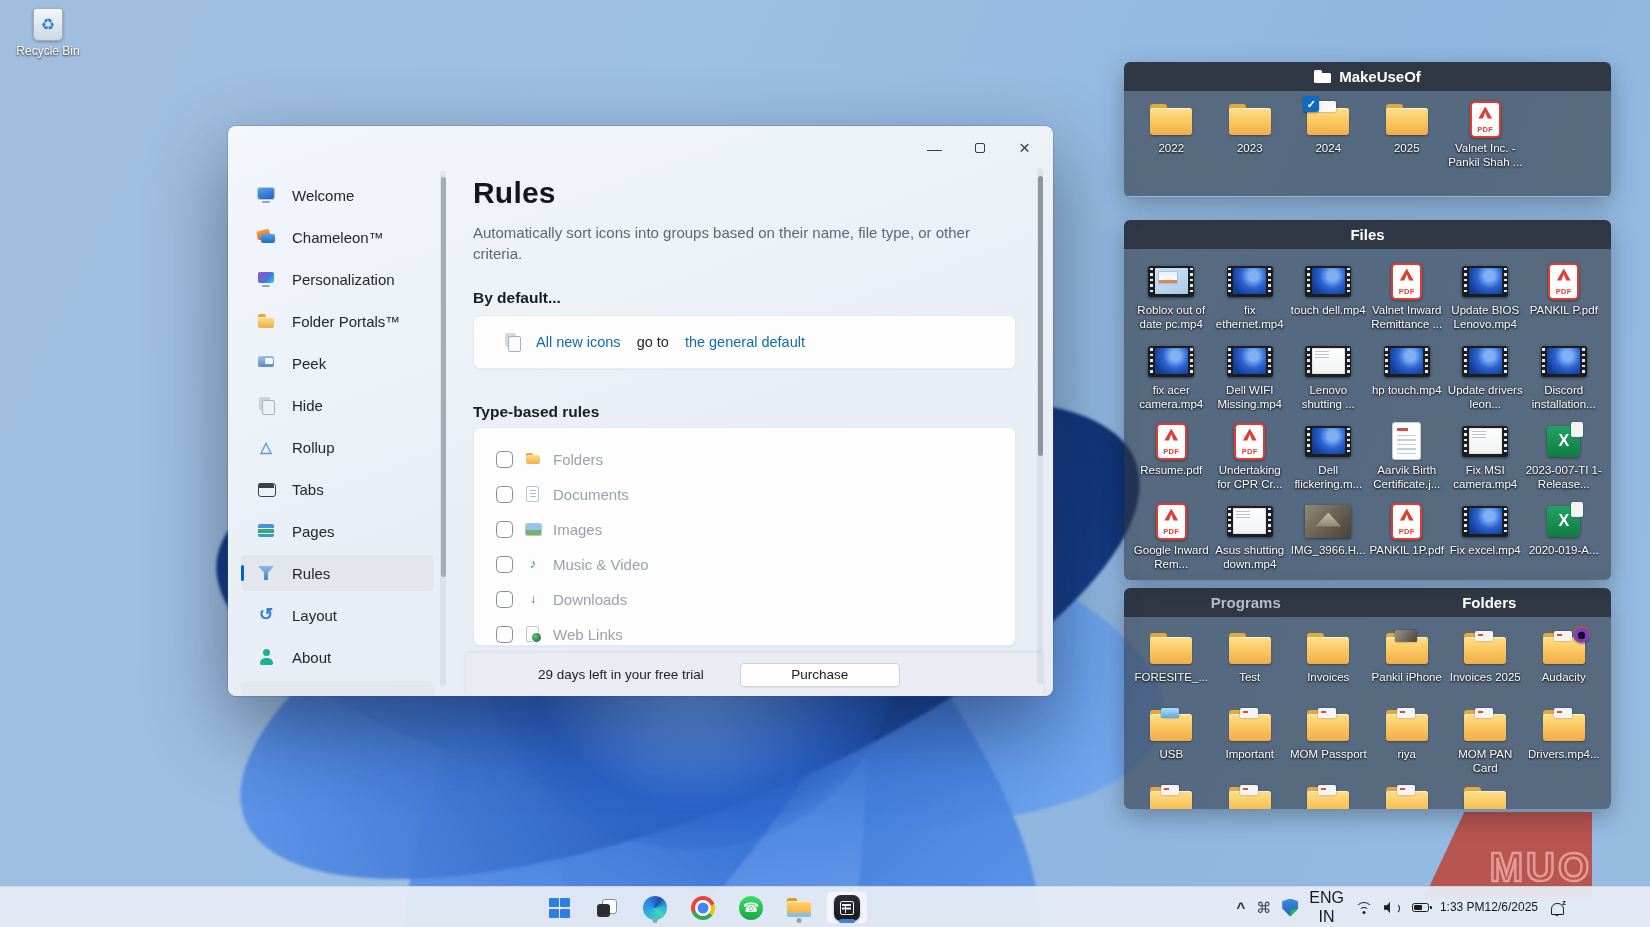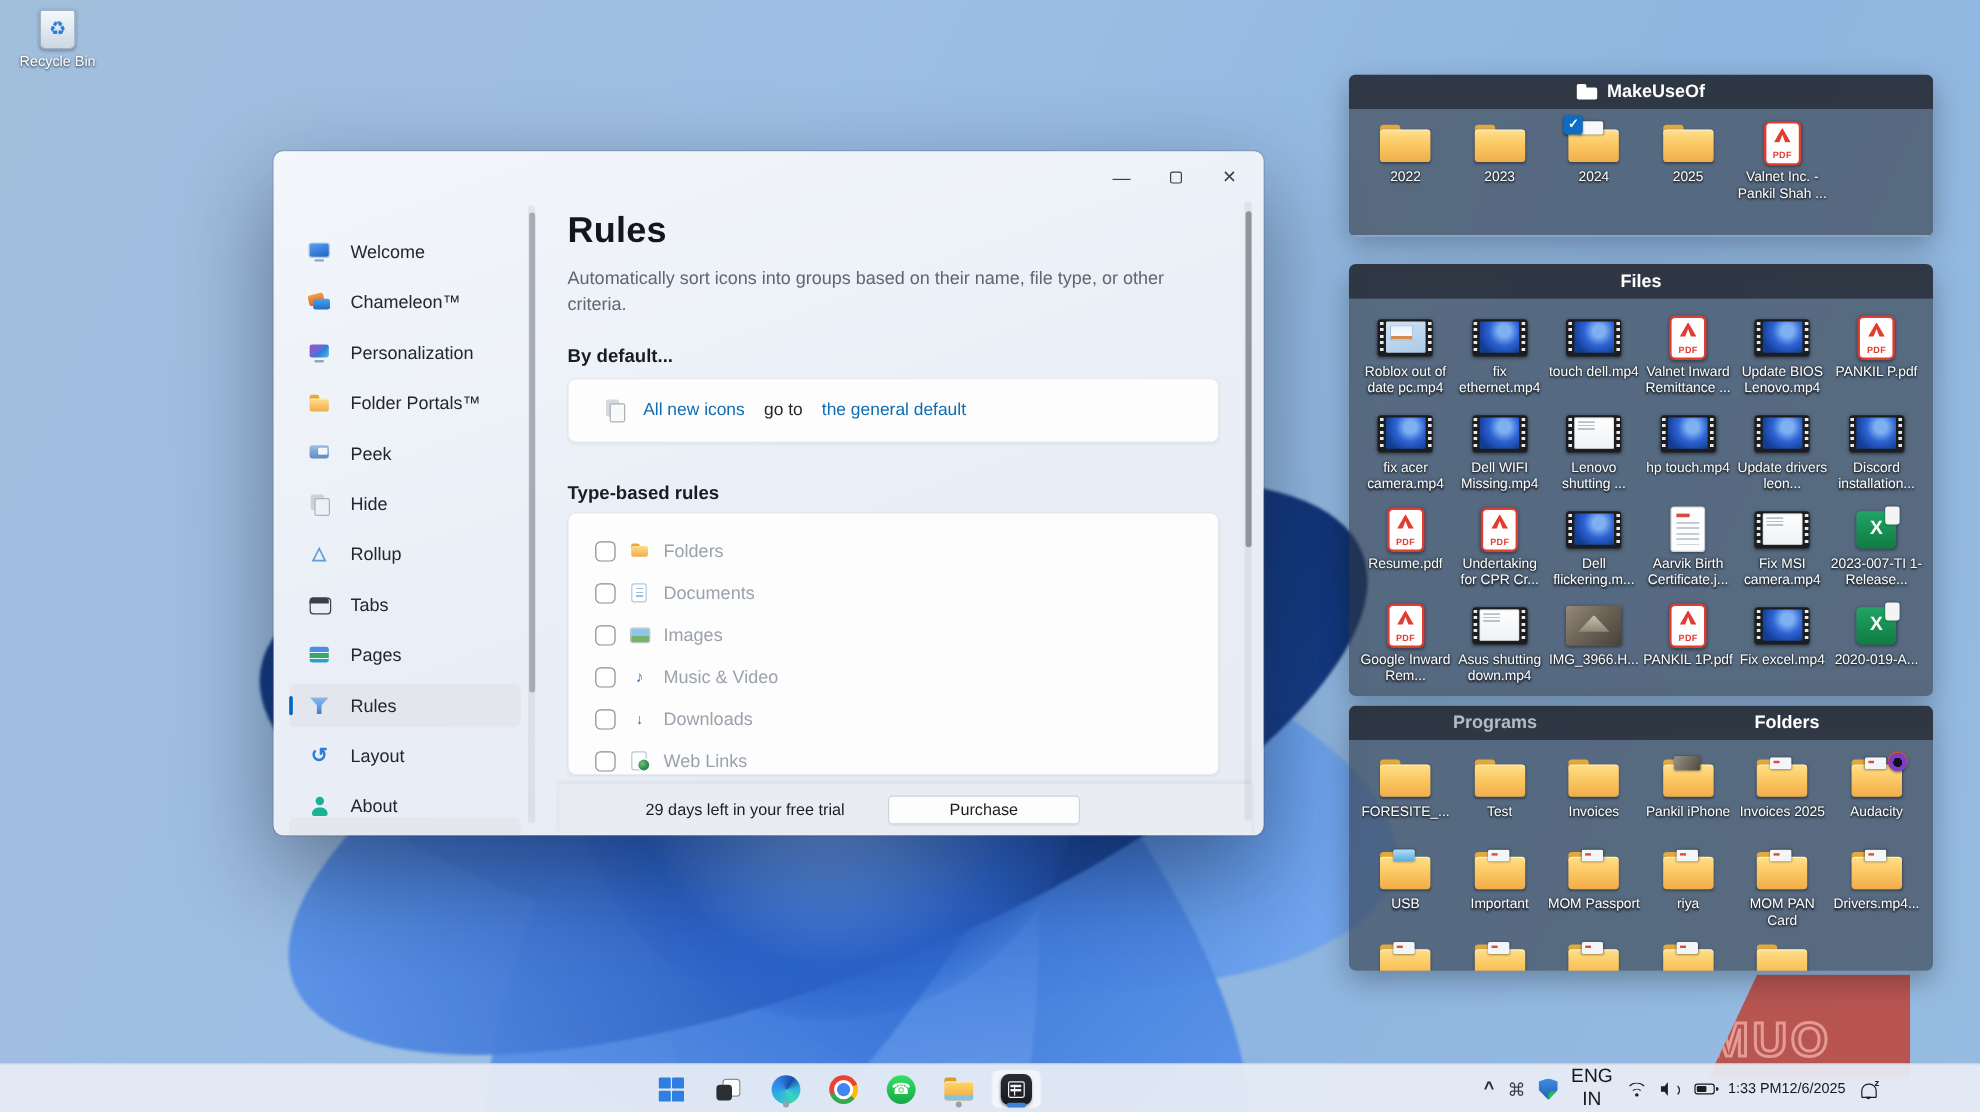--- a/index.html
+++ b/index.html
@@ -14,21 +14,21 @@
   .petal:nth-child(1){transform:rotate(10deg);background:linear-gradient(90deg,#0b337e,#3c79dc 55%,#77abf0)}
   .petal:nth-child(2){transform:rotate(47deg);background:linear-gradient(90deg,#0a2f78,#2d68d0 55%,#5e97ea)}
   .petal:nth-child(3){transform:rotate(84deg);background:linear-gradient(90deg,#123f96,#3c79dc 60%,#8cb6f2)}
   .petal:nth-child(4){transform:rotate(121deg);background:linear-gradient(90deg,#0b337e,#2d68d0 55%,#6aa0ee)}
   .petal:nth-child(5){transform:rotate(158deg);background:linear-gradient(90deg,#0a2c70,#2559bc 55%,#5890e6)}
   .bloom-core{position:absolute;left:-210px;top:-210px;width:420px;height:420px;border-radius:50%;
       background:radial-gradient(circle,#7fb0f4 0%,#2c63c8 55%,rgba(44,99,200,0) 75%)}
 
   
   .muo{position:absolute;left:1424px;top:812px;width:168px;height:86px;background:rgba(186,77,70,.93);
-       clip-path:polygon(24% 0,100% 0,100% 100%,0 100%);display:flex;align-items:flex-end;justify-content:flex-start;padding-bottom:8px}
+       clip-path:polygon(24% 0,100% 0,100% 100%,0 100%);display:flex;align-items:flex-end;justify-content:flex-end;padding-bottom:8px}
   .muo span{font-size:40px;font-weight:800;letter-spacing:3px;color:transparent;-webkit-text-stroke:2.5px #e59a93}
 
   
   .recycle{position:absolute;left:14px;top:8px;width:68px;text-align:center}
   .bin{width:30px;height:33px;margin:0 auto;background:linear-gradient(#f4f8fc,#cdd8e2);border:1px solid #9fb0c0;
        border-radius:3px 3px 5px 5px;color:#2f7fd6;font-size:16px;line-height:31px;box-shadow:0 1px 3px rgba(0,0,0,.3)}
   .recycle .lbl{margin-top:3px;font-size:12px;color:#fff;text-shadow:0 1px 2px rgba(0,0,0,.85)}
 
   
   .fence{position:absolute;left:1124px;width:487px;border-radius:6px;overflow:hidden;box-shadow:0 8px 24px rgba(0,0,0,.28)}
@@ -96,21 +96,21 @@
 
   
   .dialog{position:absolute;left:228px;top:126px;width:825px;height:570px;border-radius:8px;overflow:hidden;
        background:linear-gradient(160deg,#f3f6fb 0%,#eaeff7 50%,#e6ebf4 100%);
        box-shadow:0 30px 80px rgba(10,20,40,.45),0 0 0 1px rgba(90,100,120,.25)}
   .tb-btns{position:absolute;top:8px;right:6px;display:flex}
   .tb-btn{width:45px;height:28px;background:none;border:none;color:#3a3f45;font-size:15px;display:flex;align-items:center;justify-content:center;cursor:default}
   .maxbox{display:inline-block;width:10px;height:10px;border:1.4px solid #3a3f45;border-radius:2px}
   .tb-btn.close{font-size:19px;font-weight:400}
 
-  .sidebar{position:absolute;left:13px;top:66px;width:193px;bottom:0}
+  .sidebar{position:absolute;left:13px;top:51px;width:193px;bottom:0}
   .nav-item{height:36px;margin-bottom:6px;display:flex;align-items:center;gap:16px;padding-left:15px;border-radius:5px;
        font-size:15px;color:#23262b;position:relative;cursor:default}
   .nav-item.selected{background:#e3e7ed}
   .nav-item.selected::before{content:"";position:absolute;left:0;top:10px;width:3px;height:16px;border-radius:2px;background:#0067c0}
   .sidebar-partial{position:absolute;left:0;bottom:0;width:193px;height:15px;background:#e4e8ee;border-radius:6px 6px 0 0}
   .sb-scroll{position:absolute;left:212px;top:45px;bottom:10px;width:6px;border-radius:3px;background:rgba(120,128,138,.12)}
   .sb-thumb{position:absolute;left:.5px;top:6px;width:5px;height:400px;border-radius:3px;background:#a7acb4}
 
   
   .si{position:relative;width:20px;height:20px;flex:none;text-align:center}

